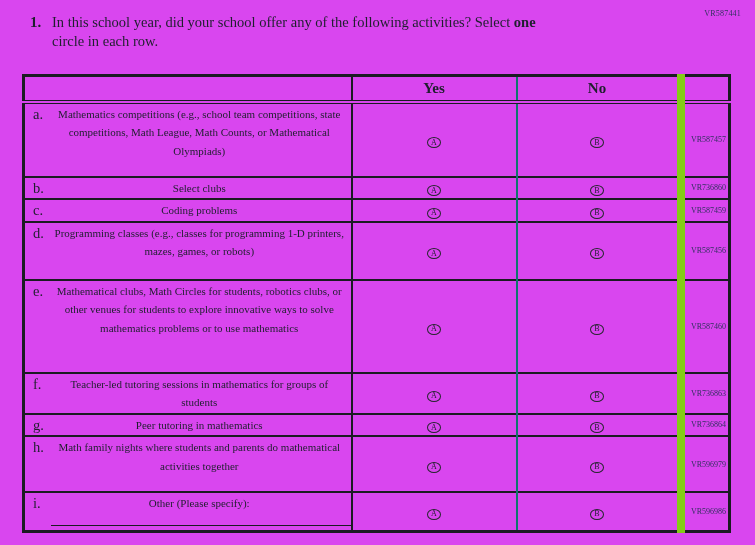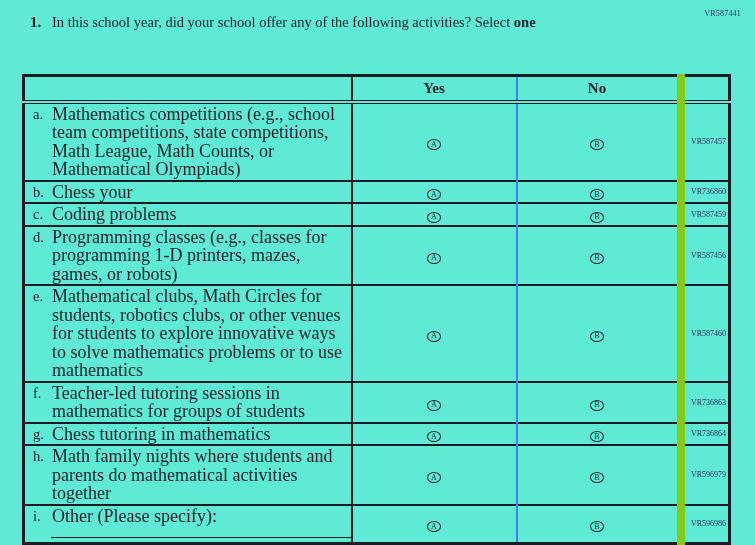--- a/index.html
+++ b/index.html
@@ -1,18 +1,18 @@
 <!DOCTYPE html>
 <html><head>
 <meta charset="utf-8">
 <style>
   * { margin:0; padding:0; box-sizing:border-box; }
   html,body { background:#fff; }
   .page {
-    position:relative; width:755px; height:545px; background:#5eead4;
+    position:relative; width:755px; height:545px; background:#d946ef;
     font-family:"Liberation Serif","DejaVu Serif",serif; color:#1f1f2e;
     overflow:hidden;
   }
   .top-code {
     position:absolute; top:9px; right:14px;
     font-size:8px; color:#31315f; letter-spacing:0.2px;
   }
   .question { position:absolute; left:30px; top:13px; display:flex; }
   .q-number { font-weight:bold; font-size:15px; width:22px; line-height:19px; }
   .q-text { font-size:14.5px; line-height:19px; }
@@ -28,27 +28,27 @@
   col.c-yes   { width:165px; }
   col.c-no    { width:164px; }
   col.c-code  { width:49px; }
 
   th {
     font-size:15px; font-weight:bold; color:#1f1f2e;
     border-bottom:4px double #1b1b22; text-align:center; vertical-align:middle;
   }
   td { border-top:2px solid #1b1b22; }
   .v1 { border-right:2px solid #1b1b22; }
-  .v2 { border-right:2px solid #3b82f6; }
+  .v2 { border-right:2px solid #0f766e; }
   .v3 { border-right:8px solid #84cc16; }
 
   td.label-cell { vertical-align:top; padding:1px 4px 1px 8px; position:relative; }
   .label-flex { display:flex; align-items:flex-start; }
   .row-letter { flex:0 0 19px; font-size:14.5px; line-height:18.5px; }
-  .row-label  { flex:1; font-size:18px; line-height:18.5px; }
+  .row-label  { flex:1; font-size:11px; line-height:18.5px;text-align:center; }
 
   td.opt-cell { text-align:center; vertical-align:middle; }
   .circle {
     display:inline-flex; width:14px; height:11px;
     border:1px solid #26262e; border-radius:50%;
     align-items:center; justify-content:center;
     font-size:8px; line-height:1; color:#1f1f2e;
     font-family:"Liberation Serif","DejaVu Serif",serif;
   }
   td.code-cell {
@@ -64,20 +64,21 @@
 <body>
 
 <div class="page">
 
   <div class="top-code">VR587441</div>
 
   <div class="question">
     <div class="q-number">1.</div>
     <div class="q-text">
       <div class="q-line1"><span>In this school year, did your school offer any of the following activities? Select </span><span class="bold">one</span></div>
+      <div class="q-line2">circle in each row.</div>
     </div>
   </div>
 
   <table class="answers">
     <colgroup>
       <col class="c-label">
         <col class="c-yes">
         <col class="c-no">
         <col class="c-code">
     </colgroup>
@@ -98,21 +99,21 @@
       </td>
       <td class="opt-cell v2"><span class="circle">A</span></td>
       <td class="opt-cell v3"><span class="circle">B</span></td>
       <td class="code-cell">VR587457</td>
     </tr>
 
     <tr style="height:20px;">
       <td class="label-cell v1">
         <div class="label-flex">
               <span class="row-letter">b.</span>
-              <span class="row-label">Chess your</span>
+              <span class="row-label">Select clubs</span>
             </div>
       </td>
       <td class="opt-cell v2"><span class="circle">A</span></td>
       <td class="opt-cell v3"><span class="circle">B</span></td>
       <td class="code-cell">VR736860</td>
     </tr>
 
     <tr style="height:20px;">
       <td class="label-cell v1">
         <div class="label-flex">
@@ -158,21 +159,21 @@
       </td>
       <td class="opt-cell v2"><span class="circle">A</span></td>
       <td class="opt-cell v3"><span class="circle">B</span></td>
       <td class="code-cell">VR736863</td>
     </tr>
 
     <tr style="height:20px;">
       <td class="label-cell v1">
         <div class="label-flex">
               <span class="row-letter">g.</span>
-              <span class="row-label">Chess tutoring in mathematics</span>
+              <span class="row-label">Peer tutoring in mathematics</span>
             </div>
       </td>
       <td class="opt-cell v2"><span class="circle">A</span></td>
       <td class="opt-cell v3"><span class="circle">B</span></td>
       <td class="code-cell">VR736864</td>
     </tr>
 
     <tr style="height:56px;">
       <td class="label-cell v1">
         <div class="label-flex">

